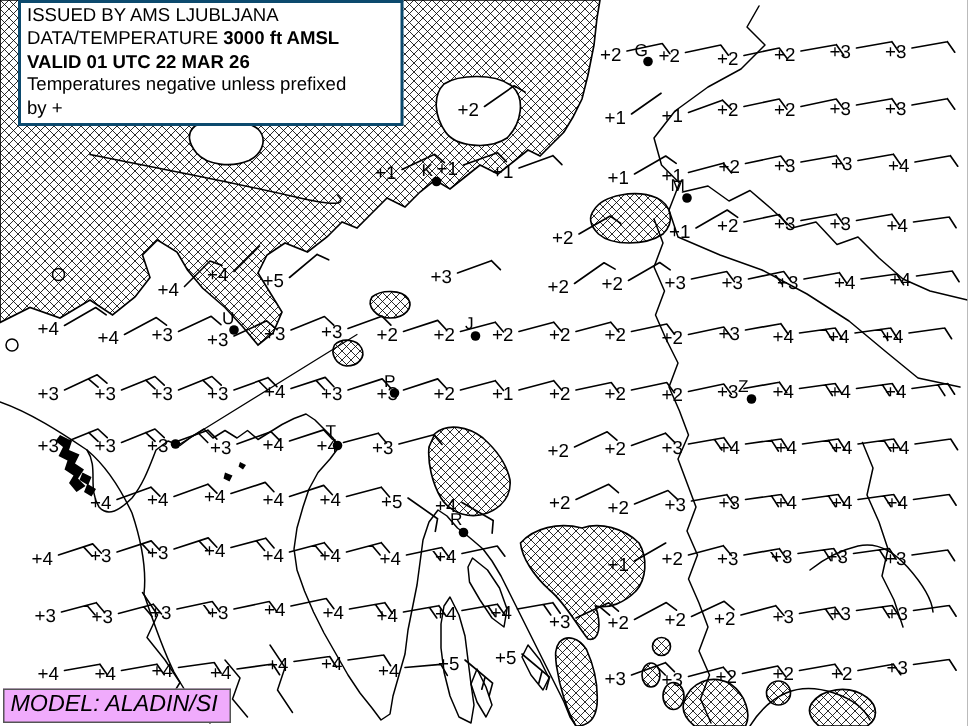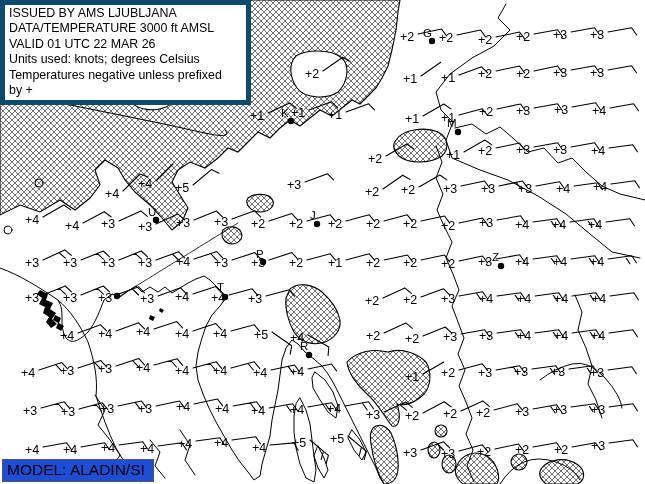--- a/index.html
+++ b/index.html
@@ -2,29 +2,29 @@
 <html><head>
 <meta charset="utf-8">
 <style>
   html,body{margin:0;padding:0;background:#888;}
   .stage{
     position:relative;width:645px;height:484px;background:#ffffff;
     font-family:"Liberation Sans", sans-serif;overflow:hidden;
   }
   svg{position:absolute;left:0;top:0;}
   .header-box{
-    position:absolute;left:0;top:0;width:229px;
-    background:#ffffff;border:5px solid #0c4a6e;
-    padding:1px 8px 2px 4px;font-size:12.4px;line-height:15.4px;color:#000;
+    position:absolute;left:12px;top:0;width:229px;
+    background:#ffffff;border:2px solid #0c4a6e;
+    padding:1px 20px 2px 4px;font-size:12.4px;line-height:15.4px;color:#000;
   }
-  .header-box b{font-weight:normal;}
+  .header-box b{font-weight:bold;}
   .model-box{
     position:absolute;left:2px;top:459px;
-    background:#1d4ed8;border:1px solid #555;
-    padding:1px 8px 2px 4px;font-size:15.5px;color:#000;
+    background:#f0abfc;border:1px solid #555;
+    padding:1px 8px 2px 4px;font-size:15.5px;color:#000;font-style:italic;
   }
   .maptext{font-family:"Liberation Sans", sans-serif;}
 </style>
 </head>
 <body>
 
 <div class="stage">
 
   <svg width="645" height="484" viewBox="0 0 645 484">
     <defs>
@@ -387,20 +387,19 @@
         <circle cx="309" cy="355" r="3.2" fill="#000"></circle>
         <text x="300" y="350" font-size="11.5" fill="#000" class="maptext">R</text>
         <circle cx="117" cy="296" r="3.2" fill="#000"></circle>
       </g>
   </svg>
 
   <div class="header-box">
     <div><span>ISSUED BY AMS LJUBLJANA</span><b></b></div>
     <div><span>DATA/TEMPERATURE </span><b>3000 ft AMSL</b></div>
     <div><span></span><b>VALID 01 UTC 22 MAR 26</b></div>
-    <div><span>Units used: knots; degrees Celsius</span><b></b></div>
     <div><span>Temperatures negative unless prefixed by +</span><b></b></div>
   </div>
 
   <div class="model-box">
     <span>MODEL: ALADIN/SI</span>
   </div>
 </div>
 
 </body></html>

